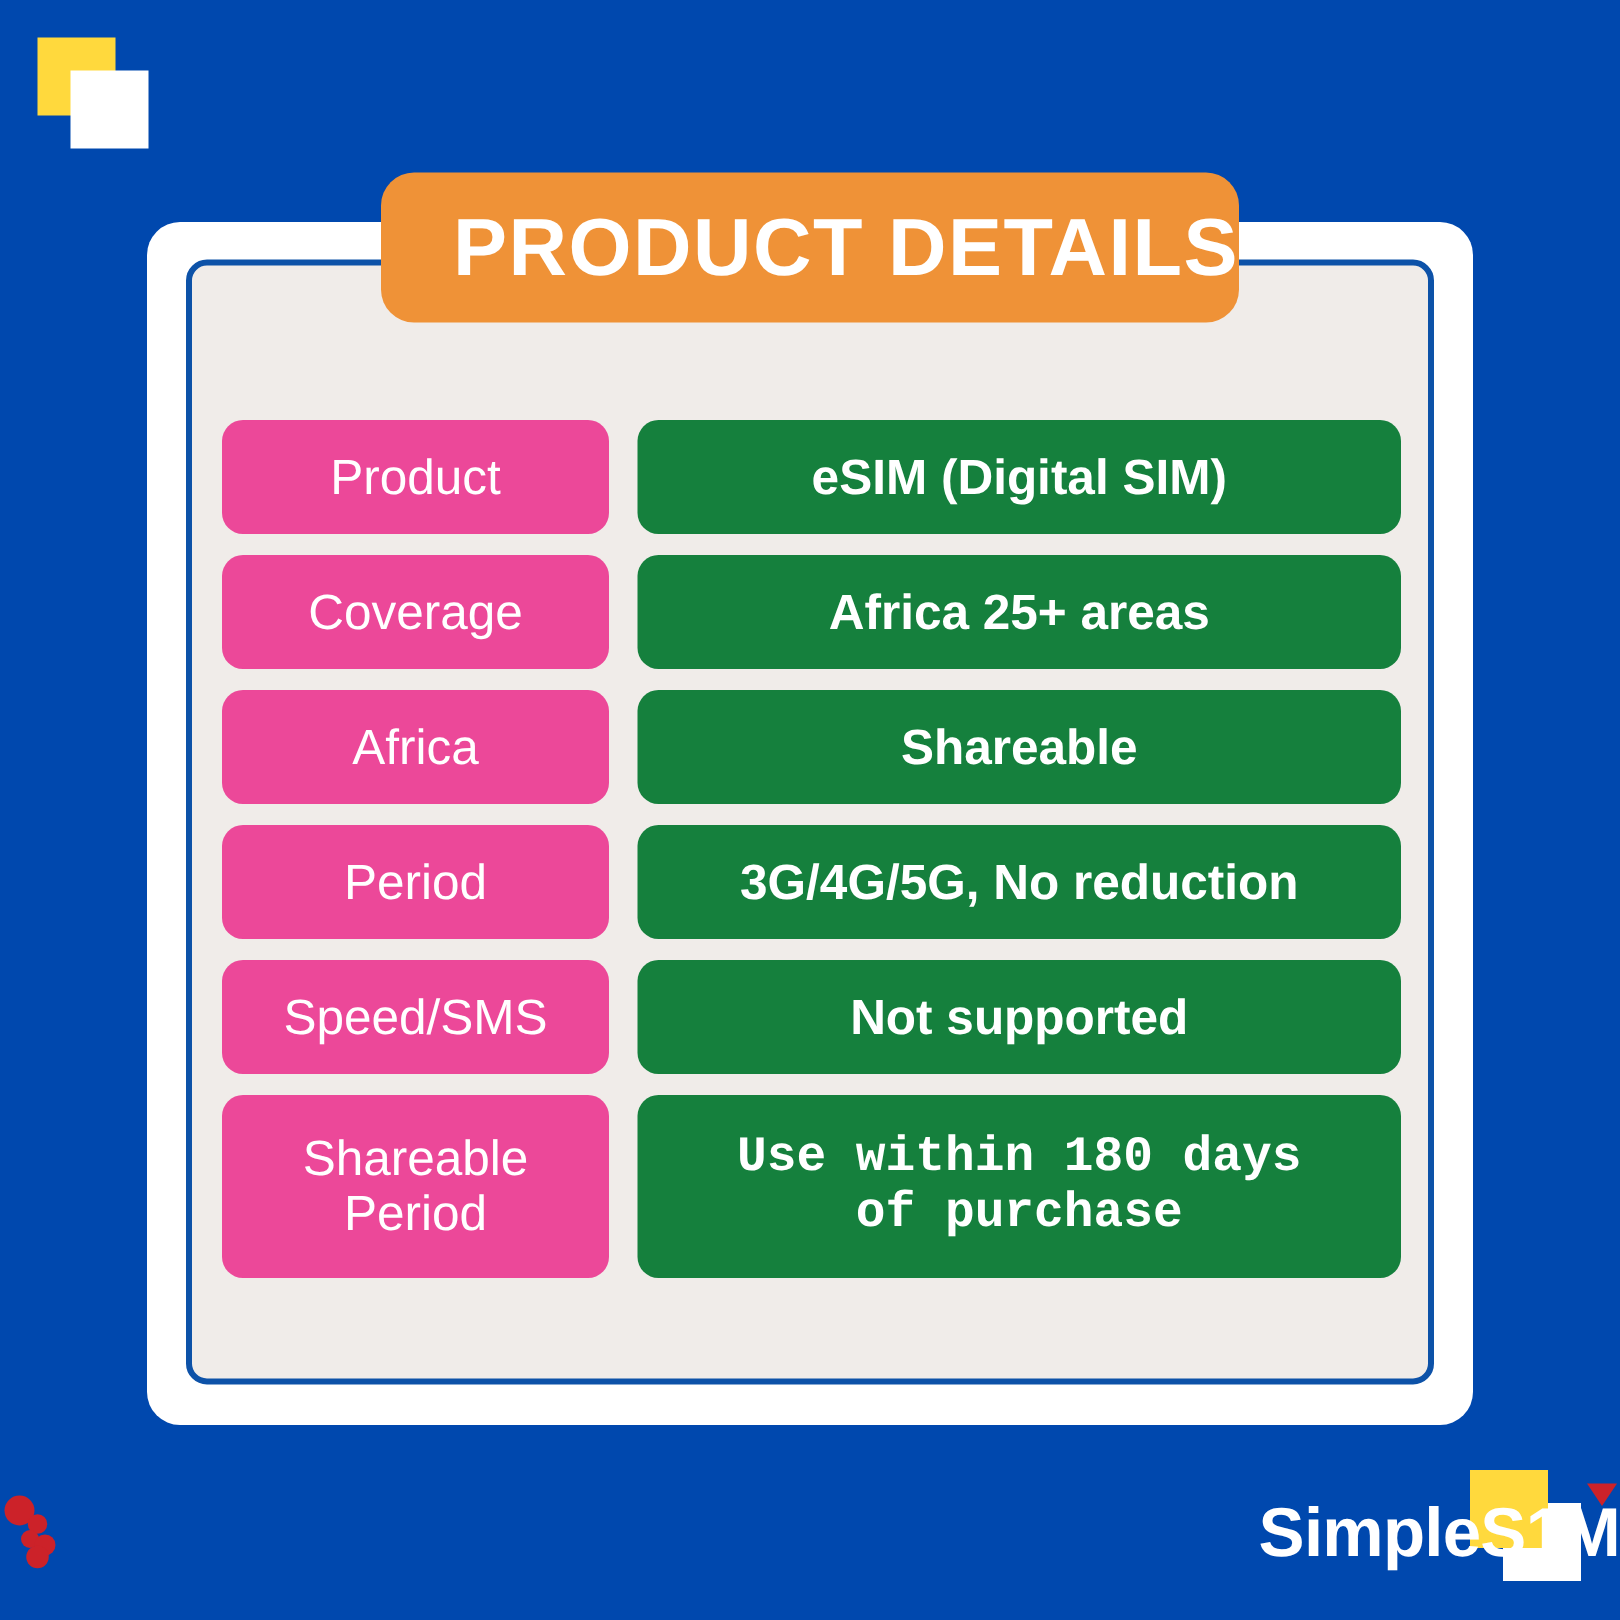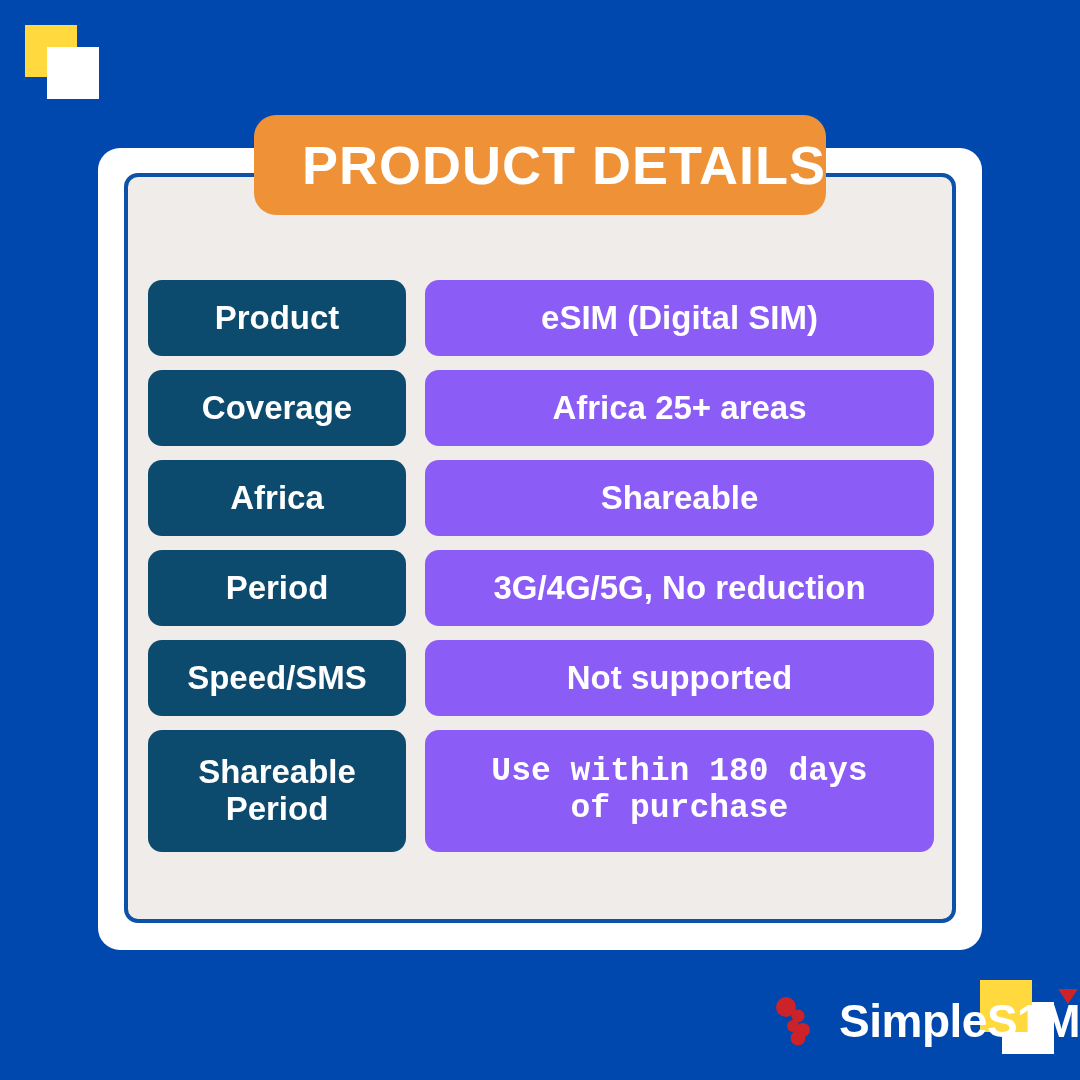--- a/index.html
+++ b/index.html
@@ -98,36 +98,36 @@
 
   .spec-row {
     display: flex;
     gap: 19px;
     align-items: stretch;
   }
 
   .spec-label {
     width: 258px;
     flex: 0 0 258px;
-    background: #0c4a6e;
+    background: #ec4899;
     border-radius: 14px;
     color: #ffffff;
     font-size: 33px;
-    font-weight: bold;
+    font-weight: normal;
     display: flex;
     align-items: center;
     justify-content: center;
     text-align: center;
     line-height: 1.12;
     padding: 8px 23px;
   }
 
   .spec-value {
     flex: 1 1 auto;
-    background: #8b5cf6;
+    background: #15803d;
     border-radius: 14px;
     color: #ffffff;
     font-size: 33px;
     font-weight: bold;
     display: flex;
     align-items: center;
     justify-content: center;
     text-align: center;
     line-height: 1.12;
     padding: 8px 6px;
@@ -140,21 +140,21 @@
 
   
   .footer-logo {
     position: absolute;
     left: 0;
     right: 0;
     bottom: 28px;
     height: 62px;
     display: flex;
     align-items: center;
-    justify-content: flex-end;
+    justify-content: space-between;
     gap: 14px;
   }
 
   .logo-mark { width: 52px; height: 50px; flex: 0 0 52px; }
 
   .logo-wordmark {
     position: relative;
     color: #ffffff;
     font-size: 46px;
     font-weight: bold;

